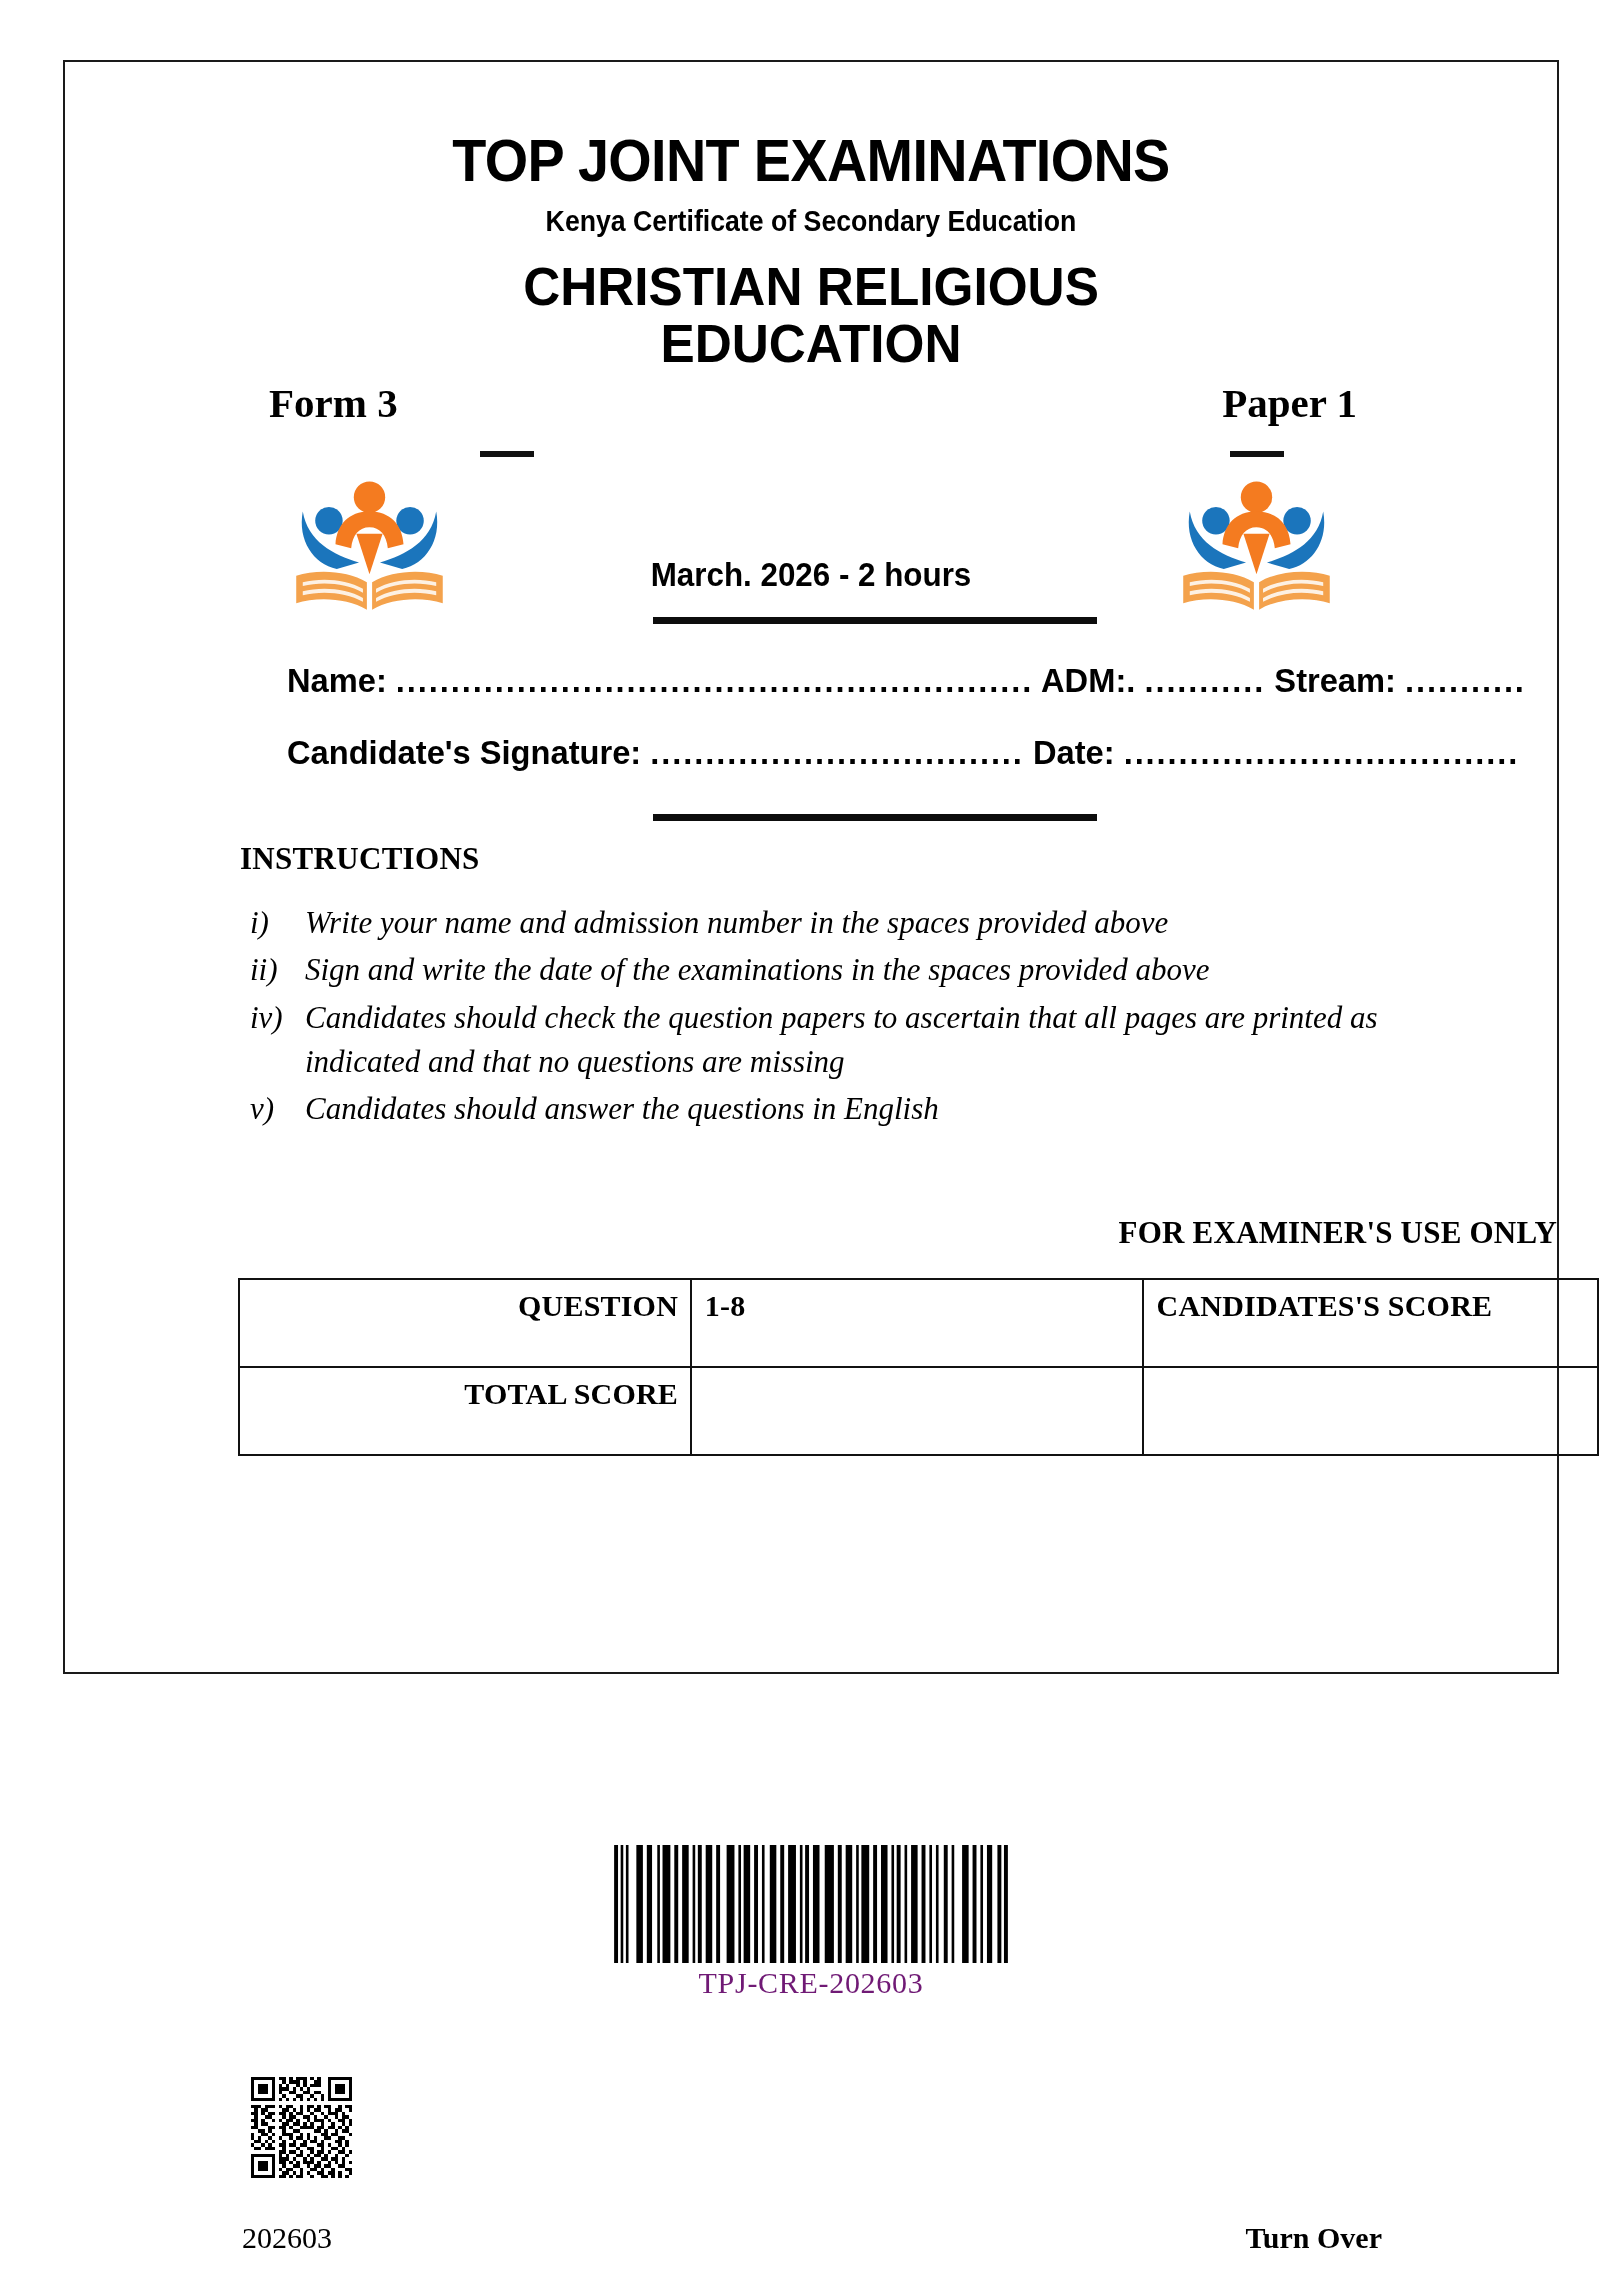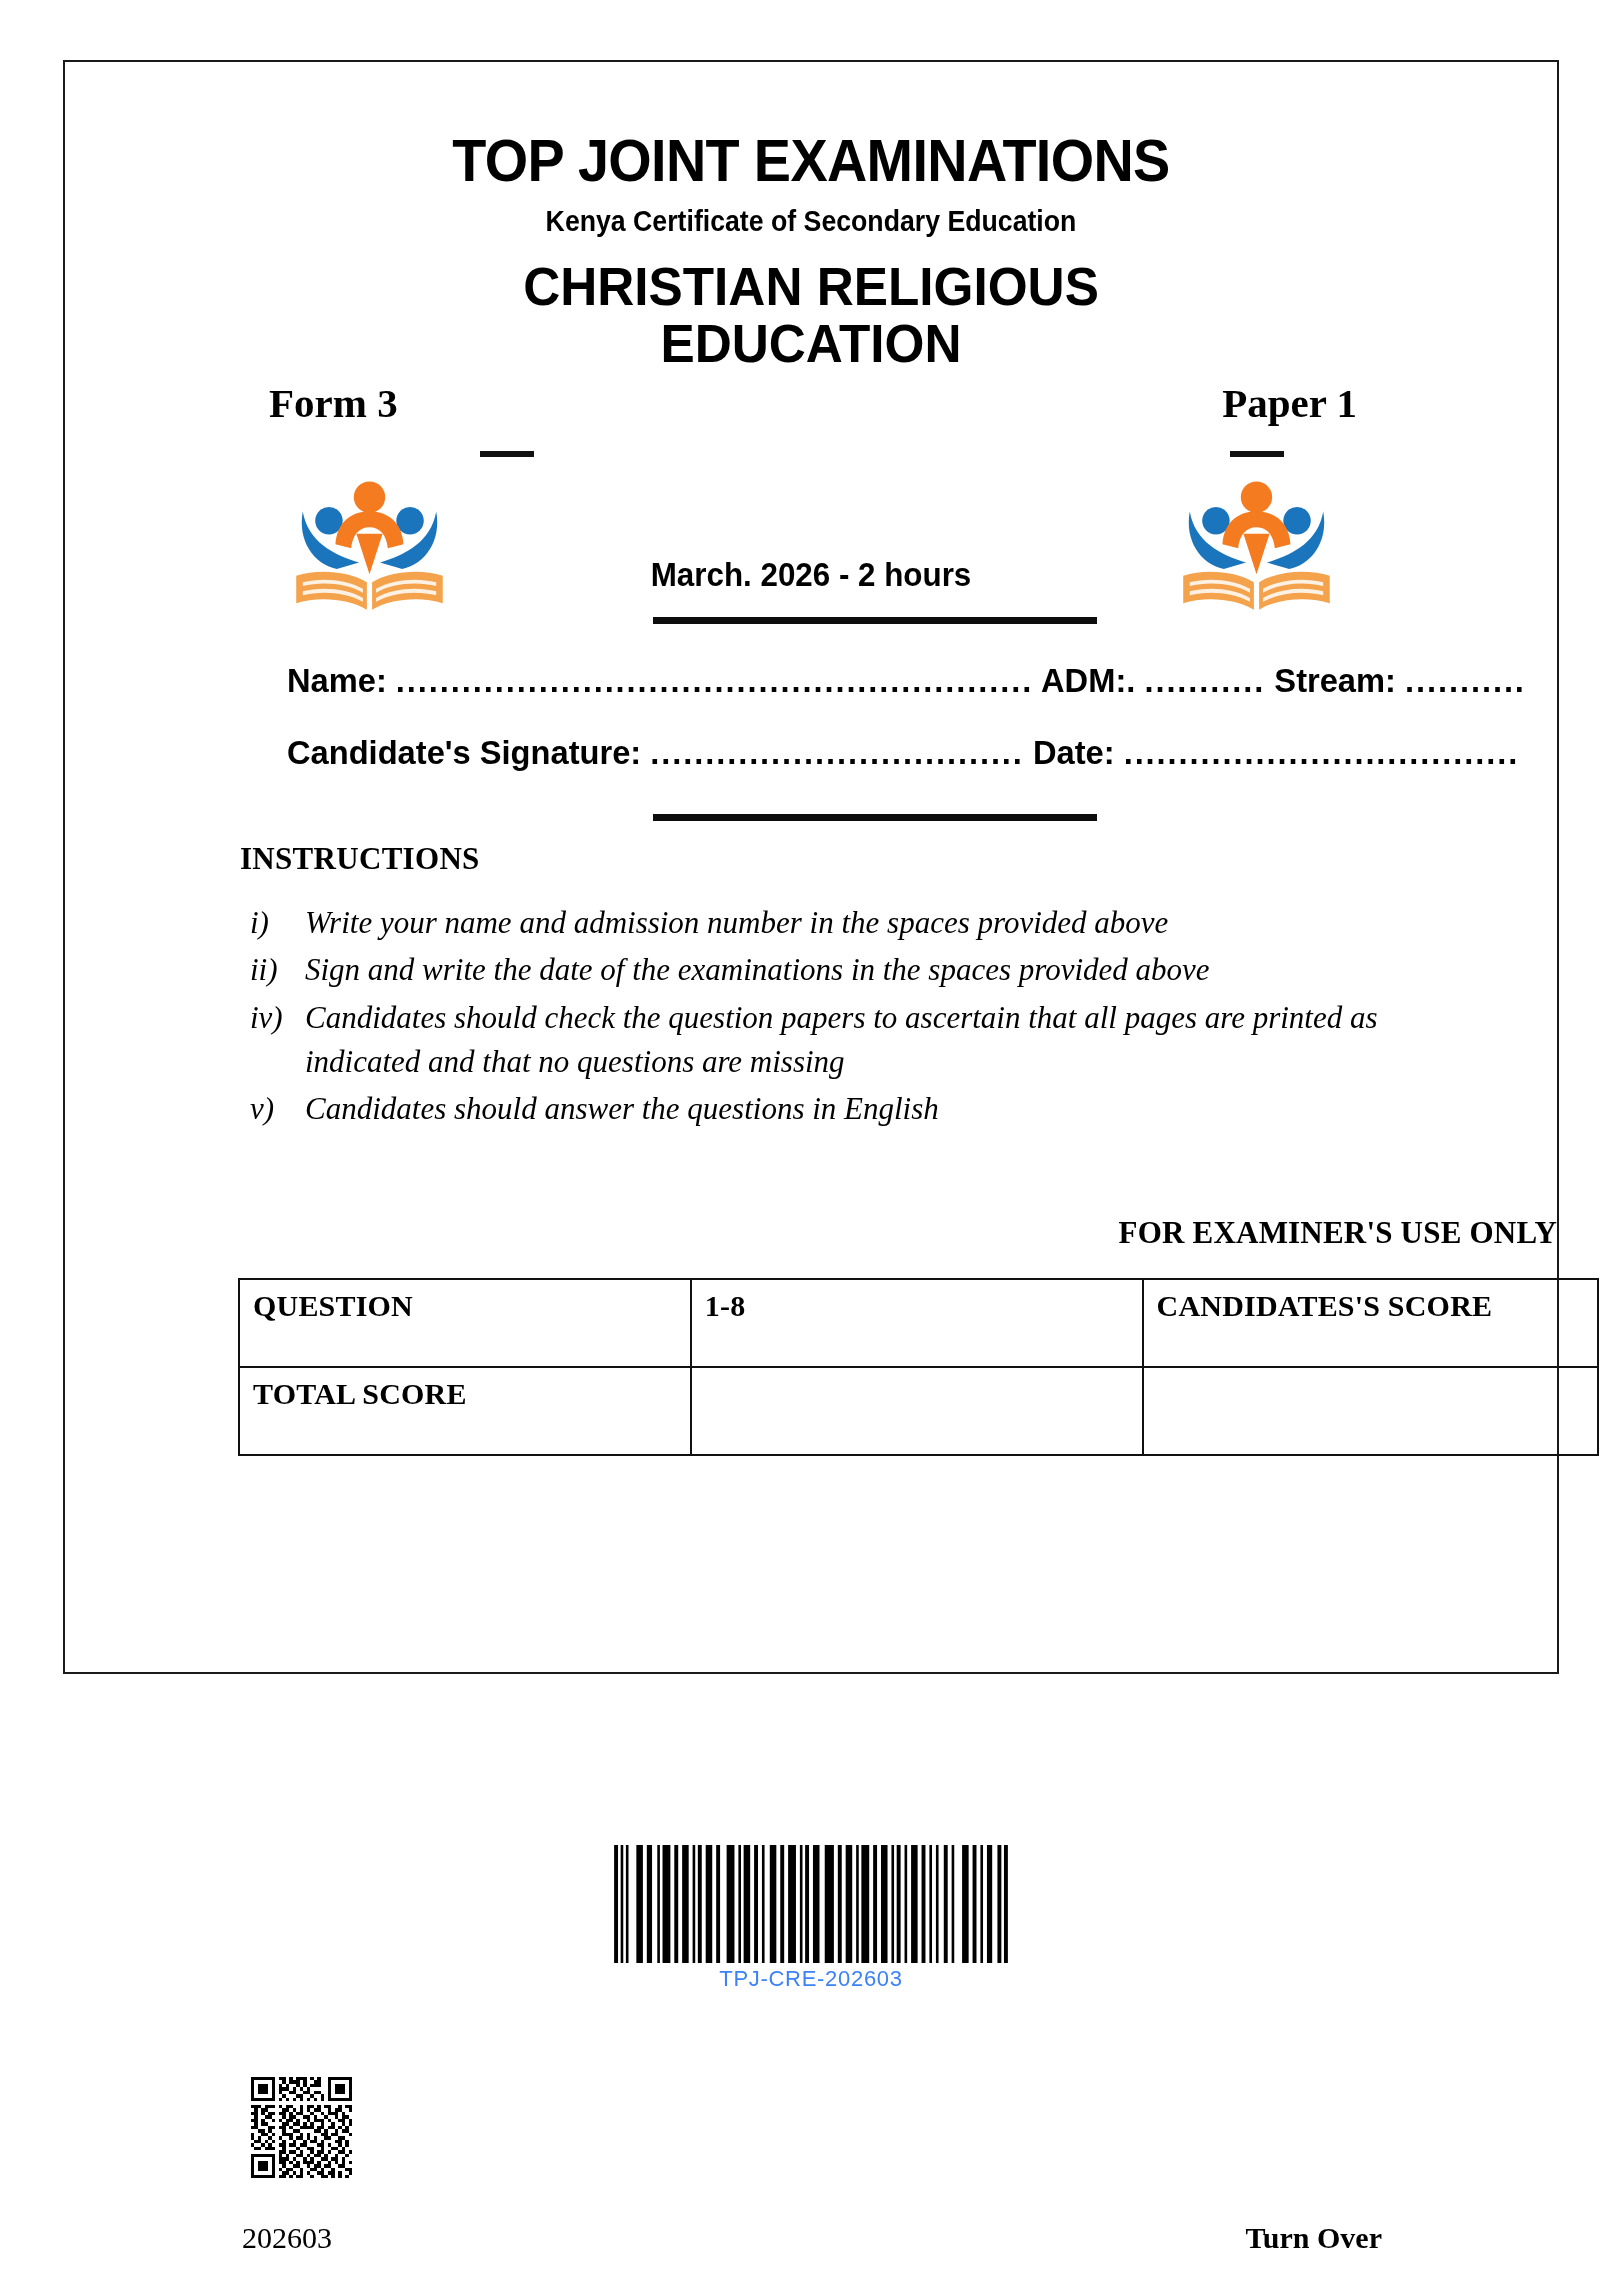--- a/index.html
+++ b/index.html
@@ -230,44 +230,44 @@
   table.examiner-table td {
     border: 2px solid #111111;
     height: 77px;
     vertical-align: top;
     padding: 9.2px 11.8px 0 13px;
     font-family: "Liberation Serif", "DejaVu Serif", serif;
     font-weight: bold;
     font-size: 30px;
     letter-spacing: 0.2px;
   }
-  table.examiner-table td.c1 { width: 425px; }
+  table.examiner-table td.c1 { width: 425px; text-align: right; }
   table.examiner-table td.c2 { width: 425px; }
   table.examiner-table td.c3 { width: 429px; }
 
   
   .barcode-wrap {
     position: absolute;
     left: 50%;
     transform: translateX(-50%);
     top: 1783px;
     width: 399px;
     text-align: center;
   }
   .barcode-bars {
     display: block;
     width: 100%;
     height: 118px;
   }
   .barcode-label {
-    font-family: Liberation Sans, sans-serif;
-    font-size: 22px;
+    font-family: Liberation Serif, serif;
+    font-size: 30px;
     letter-spacing: 0.7px;
     margin-top: 2.6px;
-    color: #3b82f6;
+    color: #701a75;
   }
 
   
   .qr-wrap {
     position: absolute;
     left: 186px;
     top: 2015px;
     width: 101px;
     height: 101px;
   }

